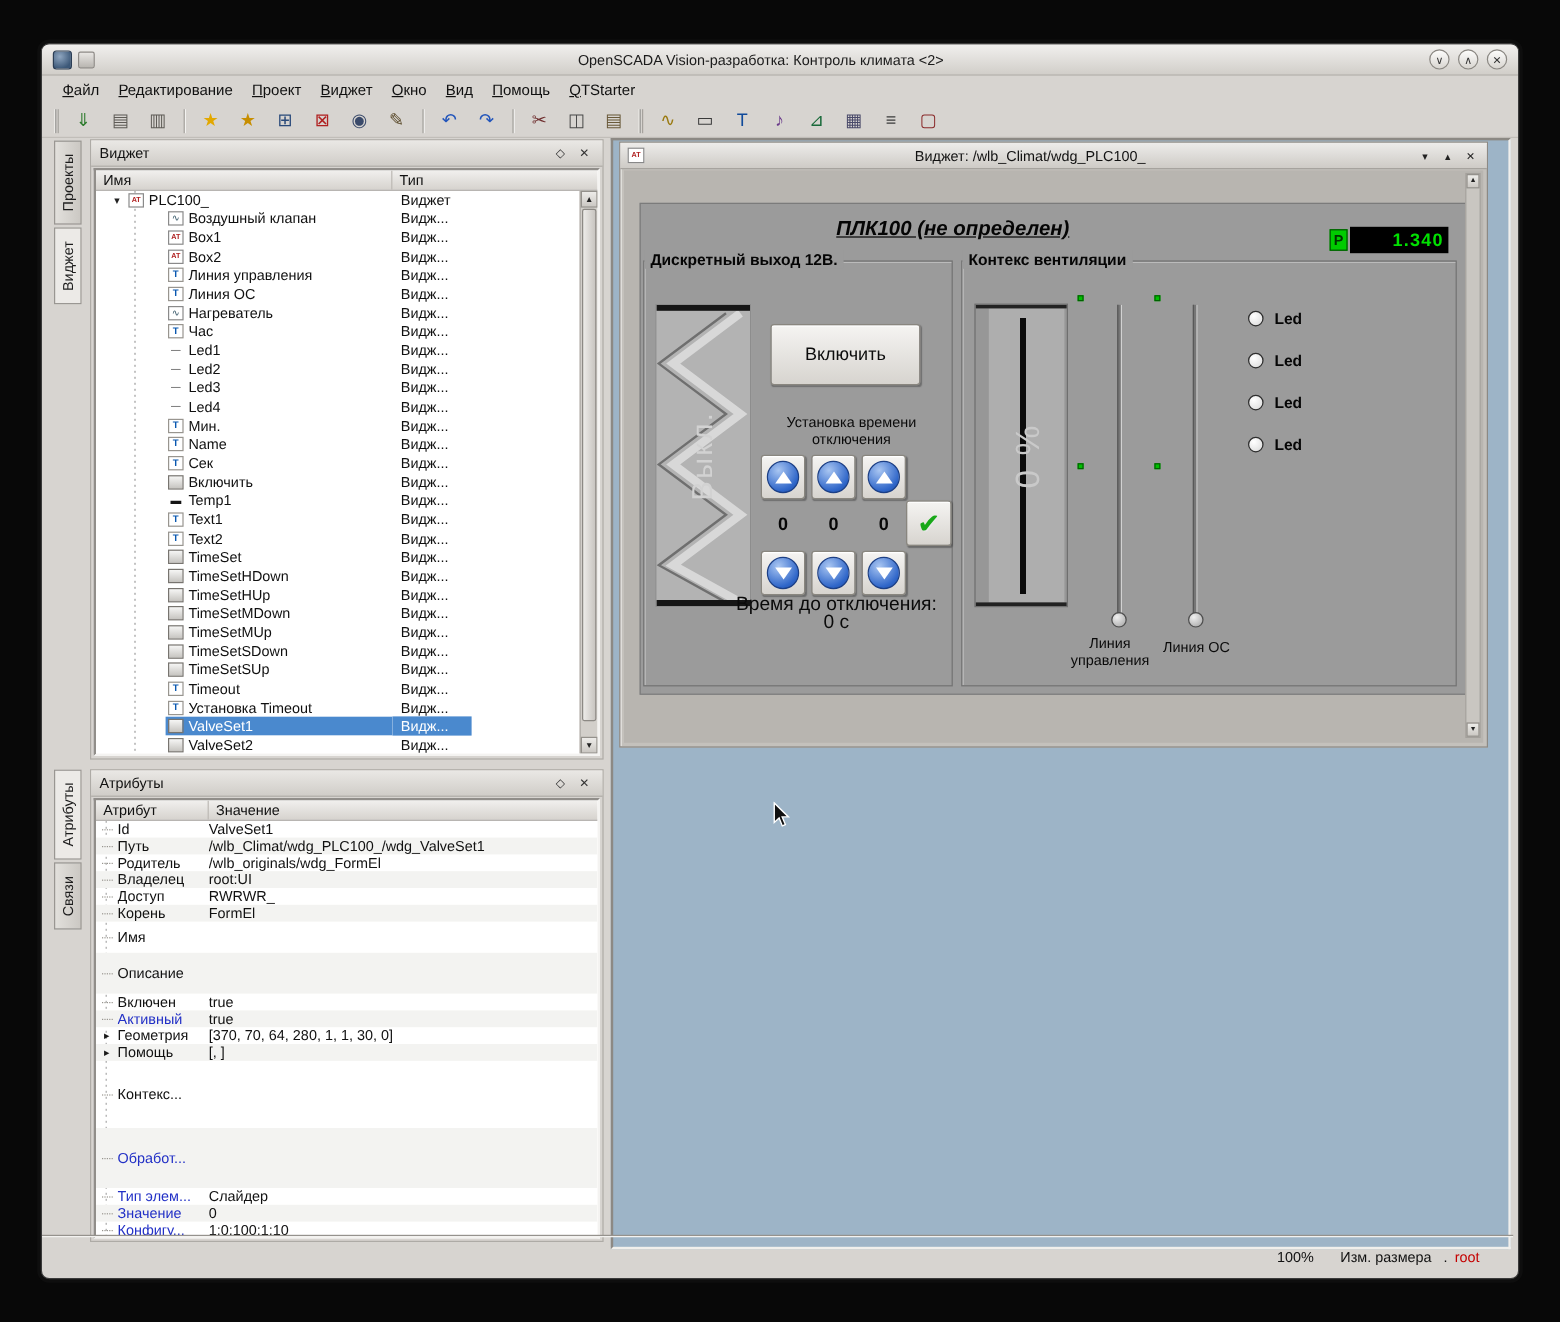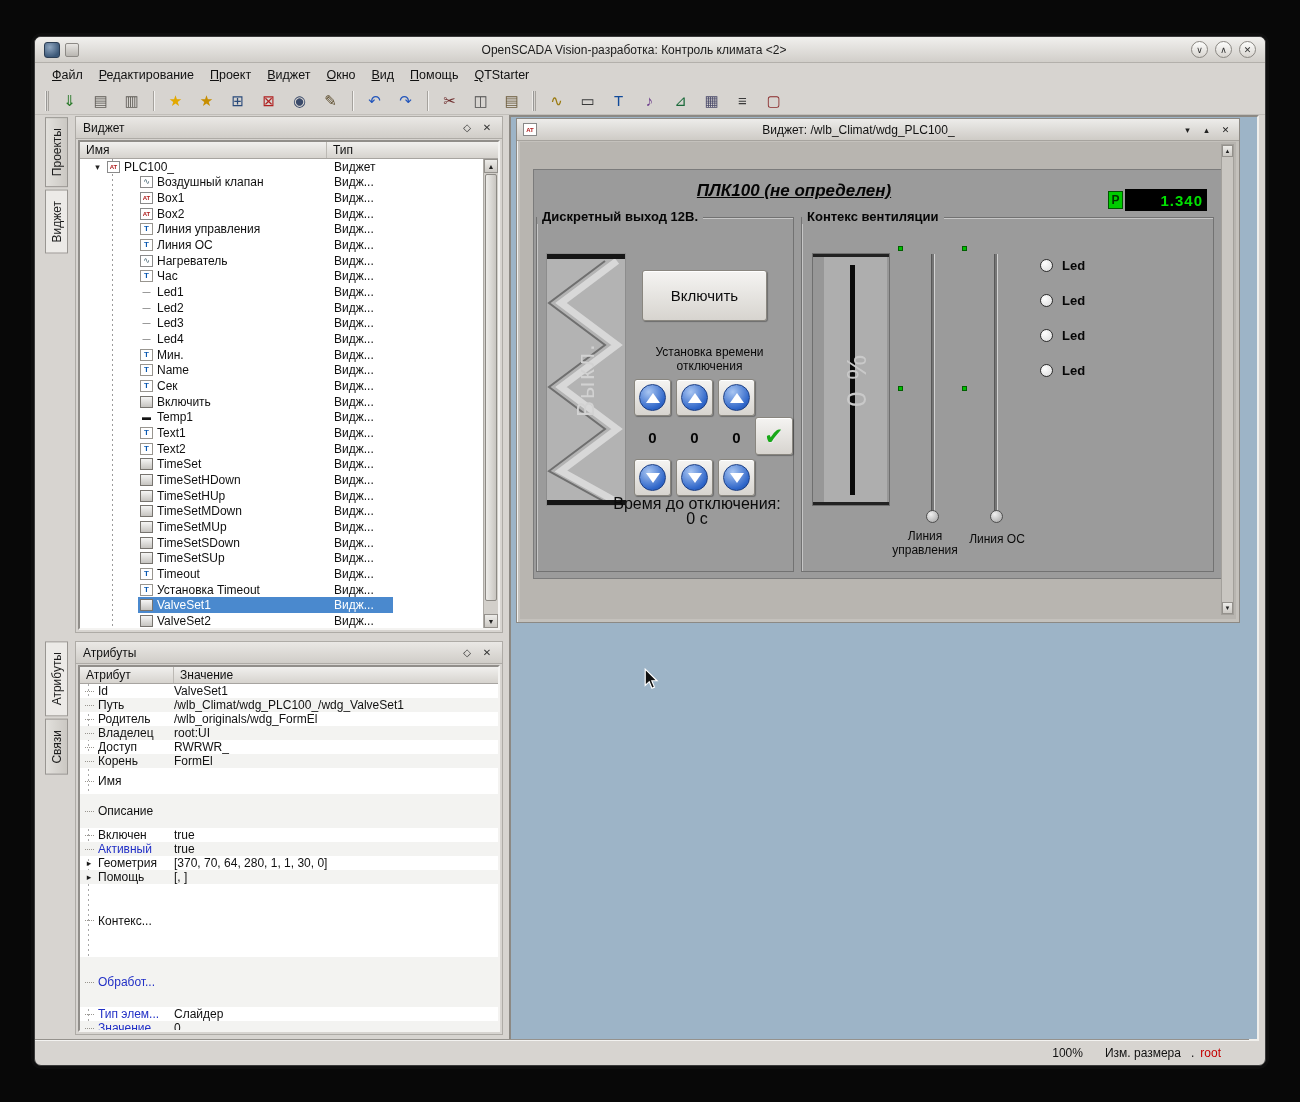--- a/index.html
+++ b/index.html
@@ -54,21 +54,21 @@
 .ic-shape{background:#fff;border:1px solid #8a8a8a;color:#356;font-size:8px}
 
 .vscroll{position:absolute;top:17px;right:0;bottom:0;width:15px;background:#d2cfca;border-left:1px solid #aeaba6}
 .sarr{height:14px;background:linear-gradient(#edece9,#cbc8c3);border:1px solid #94918c;display:flex;align-items:center;justify-content:center;font-size:7px;color:#222}
 .sarr.sbot{position:absolute;bottom:0;left:0;right:0}
 .sthumb{position:absolute;top:15px;bottom:27px;left:1px;right:1px;background:linear-gradient(90deg,#edece9,#c8c5c0);border:1px solid #8c8984;border-radius:2px}
 
 .attr-body{position:absolute;left:0;right:0;top:17px;bottom:0;background-image:lin;background-image:linear-gradient(to bottom,#a8a8a8 2px,transparent 2px);background-size:1px 5px;background-repeat:repeat-y;background-position:8px 0;overflow:hidden;font-size:12px}
 .arow{display:flex;align-items:center;height:14px;overflow:hidden}
 .arow:nth-child(even){background:#f3f3f1}
-.h26{height:26px}.h34{height:34px}.h56{height:73px}.h50{height:50px}
+.h26{height:26px}.h34{height:34px}.h56{height:56px}.h50{height:50px}
 .astub{width:18px;flex:none;display:inline-flex;align-items:center;justify-content:center;font-size:9px;color:#1a1a1a}
 .astub .dash{width:9px;border-top:1px dotted #98958f}
 .alabel{width:76px;flex:none;white-space:nowrap;overflow:hidden}
 .alabel.link{color:#2230c6}
 .avalue{flex:1;white-space:nowrap;overflow:hidden}
 
 .mdi{position:absolute;left:474px;top:78px;width:750px;height:926px;background:#9db4c7;border:2px solid;border-color:#8c8984 #f0efec #f0efec #8c8984}
 .child{position:absolute;left:5px;top:1px;width:724px;height:505px;background:#c4c1bc;border:1px solid #8c8984;box-shadow:inset 1px 1px 0 #f2f1ef}
 .child-title{height:22px;display:flex;align-items:center;padding:0 6px;background:linear-gradient(#edecea,#cecbc6);border-bottom:1px solid #a6a39e;font-size:12px}
 .child-title .t{flex:1;text-align:center;white-space:nowrap;overflow:hidden}
@@ -110,21 +110,21 @@
 .valve .vbar{position:absolute;left:0;right:0;height:3px;background:#222}
 .vperc{font-size:28px;color:#c9c9c9;left:12px}
 .gmark{position:absolute;width:5px;height:5px;background:#00c000;border:1px solid #006000}
 .sgroove{position:absolute;top:36px;width:4px;height:264px;background:#767676;border-left:1px solid #585858;border-right:1px solid #d2d2d2}
 .shandle{position:absolute;width:13px;height:13px;border-radius:50%;background:radial-gradient(circle at 35% 30%,#f0f0f0,#a2a2a2);border:1px solid #4f4f4f}
 .slbl{position:absolute;text-align:center;font-size:12px;line-height:14px;color:#0a0a0a}
 .ledrow{position:absolute;display:flex;align-items:center;gap:9px}
 .ledcircle{width:13px;height:13px;border-radius:50%;background:radial-gradient(circle at 35% 30%,#fff,#d9d9d9);border:1px solid #2e2e2e;flex:none}
 .ledlabel{font-size:13px;font-weight:bold;color:#060606}
 
-.statusbar{position:absolute;left:0;right:16px;bottom:0;height:26px;border-top:1px solid #95928d;box-shadow:inset 0 1px 0 #f3f2f0;display:flex;align-items:center;justify-content:flex-end;padding-right:28px;font-size:12px;color:#111}
+.statusbar{position:absolute;left:0;right:4px;bottom:0;height:36px;border-top:1px solid #95928d;box-shadow:inset 0 1px 0 #f3f2f0;display:flex;align-items:center;justify-content:flex-end;padding-right:28px;font-size:12px;color:#111}
 .statusbar .sp{margin-left:22px}
 .statusbar .dot{margin-left:10px}
 .statusbar .user{color:#c40000;margin-left:6px}
 .cursor{position:absolute;left:608px;top:631px;z-index:60}
 </style>
 </head>
 <body>
 
 <div id="win">
 

